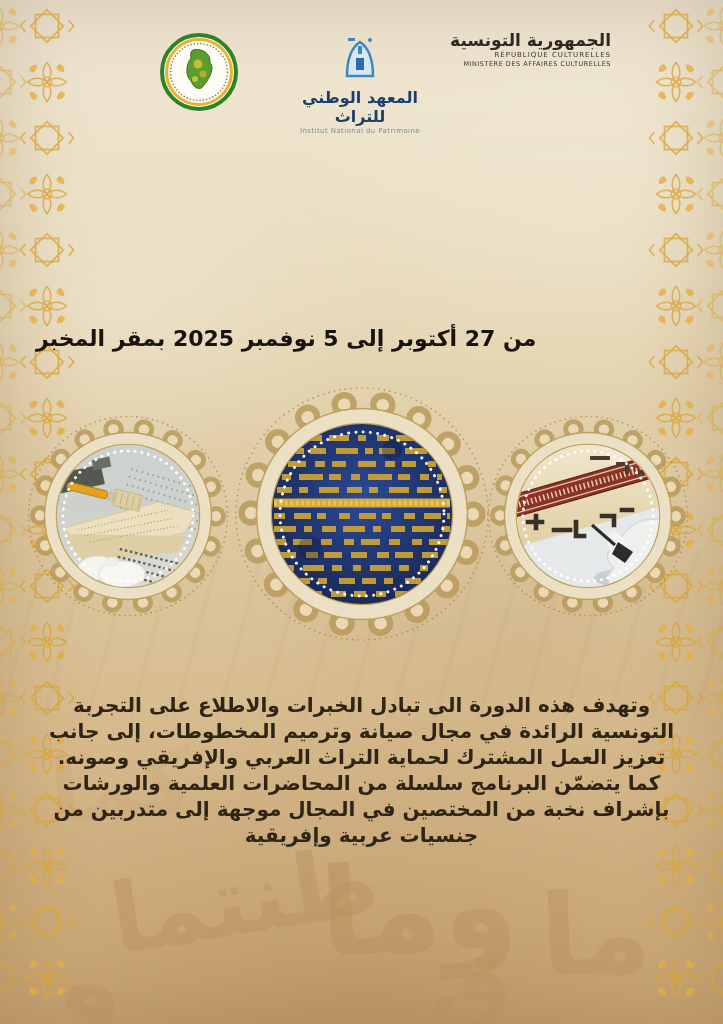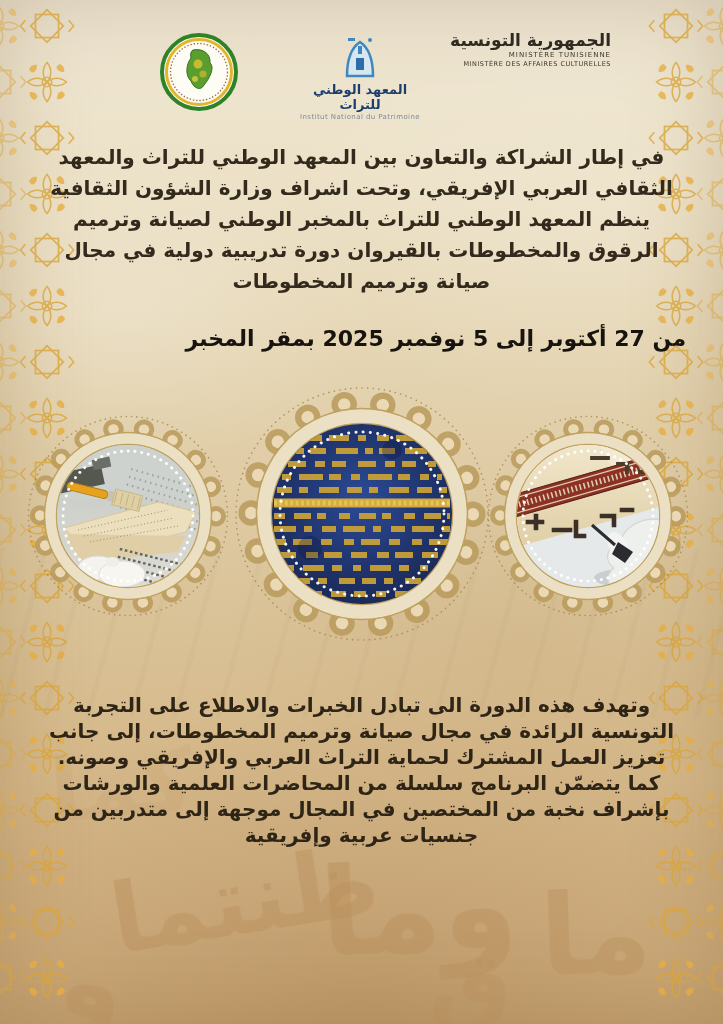--- a/index.html
+++ b/index.html
@@ -16,33 +16,33 @@
   }
   .orn-band{position:absolute;top:0;width:96px;height:1024px;pointer-events:none;}
   .band-left{left:0;}
   .band-right{right:0;transform:scaleX(-1);}
   .streaks{position:absolute;left:0;top:548px;width:723px;height:170px;opacity:.55;pointer-events:none;
     background:repeating-linear-gradient(105deg, rgba(110,80,40,.06) 0 5px, transparent 5px 42px);}
   
   .logos{position:absolute;left:0;top:0;width:723px;height:130px;}
   .seal{position:absolute;left:159px;top:32px;width:80px;height:80px;}
   .inp-logo{position:absolute;left:292px;top:36px;width:136px;text-align:center;}
-  .inp-logo .ar{color:#1c3f6e;font-weight:700;font-size:13px;margin-top:2px;direction:rtl;}
+  .inp-logo .ar{color:#1c3f6e;font-weight:700;font-size:16px;margin-top:8px;direction:rtl;}
   .inp-logo .fr{color:#7d8c99;font-size:7px;letter-spacing:.06em;margin-top:1px;}
   .gov-logo{position:absolute;left:435px;top:30px;width:176px;text-align:right;color:#2e2a23;direction:rtl;}
   .gov-logo .ar1{font-size:17px;font-weight:700;}
   .gov-logo .fr1{font-size:7px;letter-spacing:.14em;color:#3a352c;direction:ltr;margin-top:1px;}
   .gov-logo .ar2{font-size:19px;font-weight:700;margin-top:5px;}
   .gov-logo .fr2{font-size:6.5px;letter-spacing:.08em;color:#3a352c;direction:ltr;margin-top:1px;}
   
   .para{position:absolute;left:40px;width:643px;direction:rtl;text-align:center;
     color:#33291c;font-weight:700;white-space:pre-line;}
   .intro{top:142px;font-size:20px;line-height:31px;}
   .goals{top:692px;font-size:20px;line-height:26px;color:#2e2517;}
-  .date-line{position:absolute;left:43px;top:326px;width:643px;direction:rtl;text-align:right;
+  .date-line{position:absolute;left:36px;top:326px;width:643px;direction:rtl;text-align:left;
     color:#17130e;font-weight:800;font-size:22px;}
   
   .medallion{position:absolute;pointer-events:none;}
   .med-left{left:22px;top:410px;}
   .med-center{left:228px;top:380px;}
   .med-right{left:482px;top:410px;}
   
   .wm{position:absolute;color:#b98f5c;font-weight:700;direction:rtl;pointer-events:none;
       filter:blur(.6px);line-height:1;}
   .hidden-defs{position:absolute;width:0;height:0;}
@@ -190,30 +190,25 @@
         <rect x="19" y="10" width="4" height="8" fill="#3f88bd"></rect>
         <circle cx="31" cy="4" r="2" fill="#3f88bd"></circle>
         <rect x="9" y="2" width="7" height="3" fill="#3f88bd"></rect>
       </svg>
       <div class="ar">المعهد الوطني للتراث</div>
       <div class="fr">Institut National du Patrimoine</div>
     </div>
 
     <div class="gov-logo">
       <div class="ar1">الجمهورية التونسية</div>
-      <div class="fr1">MINISTÈRE TUNISIENNE</div>
+      <div class="fr1">RÉPUBLIQUE CULTURELLES</div>
       <div class="fr2">MINISTÈRE DES AFFAIRES CULTURELLES</div>
     </div>
   </div>
 
-  <div class="para intro">في إطار الشراكة والتعاون بين المعهد الوطني للتراث والمعهد
-الثقافي العربي الإفريقي، وتحت اشراف وزارة الشؤون الثقافية
-ينظم المعهد الوطني للتراث بالمخبر الوطني لصيانة وترميم
-الرقوق والمخطوطات بالقيروان دورة تدريبية دولية في مجال
-صيانة وترميم المخطوطات</div>
 
   <div class="date-line">من 27 أكتوبر إلى 5 نوفمبر 2025 بمقر المخبر</div>
 
   <svg class="medallion med-left" width="212" height="212" viewBox="-106 -106 212 212">
     <circle r="99.5" fill="none" stroke="#9c8148" stroke-width="1.6" stroke-dasharray="0.1 5.2" stroke-linecap="round" opacity=".75"></circle>
     <circle r="88" fill="none" stroke="#b89a5c" stroke-width="20" stroke-dasharray="0.5 30.2" stroke-linecap="round" opacity=".85"></circle>
     <circle r="88" fill="none" stroke="#ead9b4" stroke-width="10" stroke-dasharray="0.5 30.2" stroke-linecap="round"></circle>
     <circle r="77.5" fill="none" stroke="#ece0c4" stroke-width="11"></circle>
     <circle r="83.5" fill="none" stroke="#bfa261" stroke-width="1.4"></circle>
     <circle r="71.5" fill="none" stroke="#bfa261" stroke-width="1.4"></circle>

